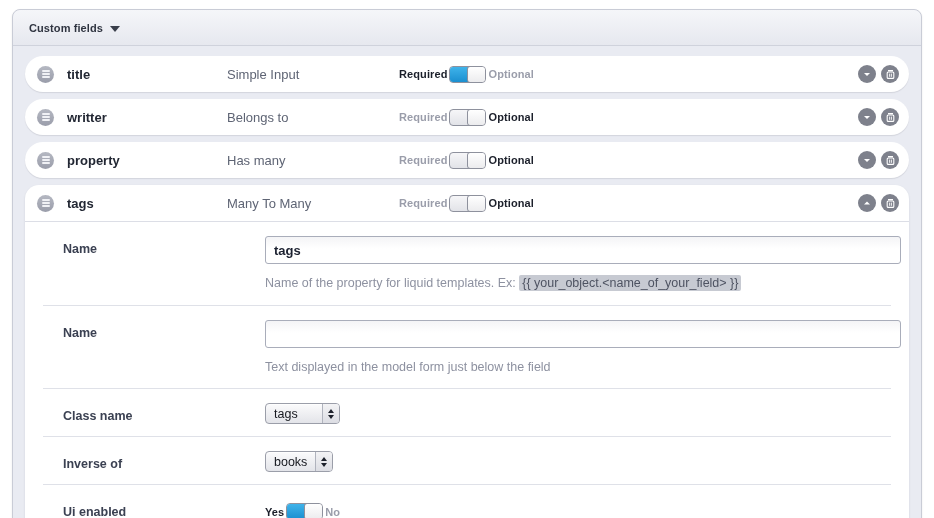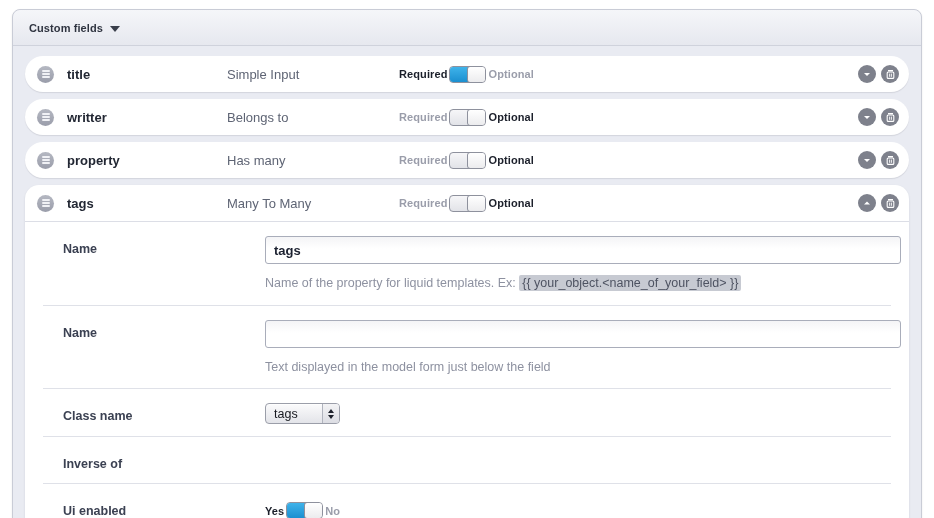--- a/index.html
+++ b/index.html
@@ -439,20 +439,29 @@
             <span class="select-arrows">
                 <span class="up"></span>
                 <span class="dn"></span>
               </span>
           </span>
         </div>
       </div>
 
       <div class="detail-row">
         <div class="detail-label">Inverse of</div>
+        <div class="detail-control">
+          <span class="select-box">
+            <span class="select-value">books</span>
+            <span class="select-arrows">
+                <span class="up"></span>
+                <span class="dn"></span>
+              </span>
+          </span>
+        </div>
       </div>
 
       <div class="detail-row">
         <div class="detail-label">Ui enabled</div>
         <div class="detail-control yesno-row">
           <span class="toggle-wrap">
             <span class="toggle-label on">Yes</span>
             <span class="switch on">
                 <span class="fill"></span>
                 <span class="knob"></span>

